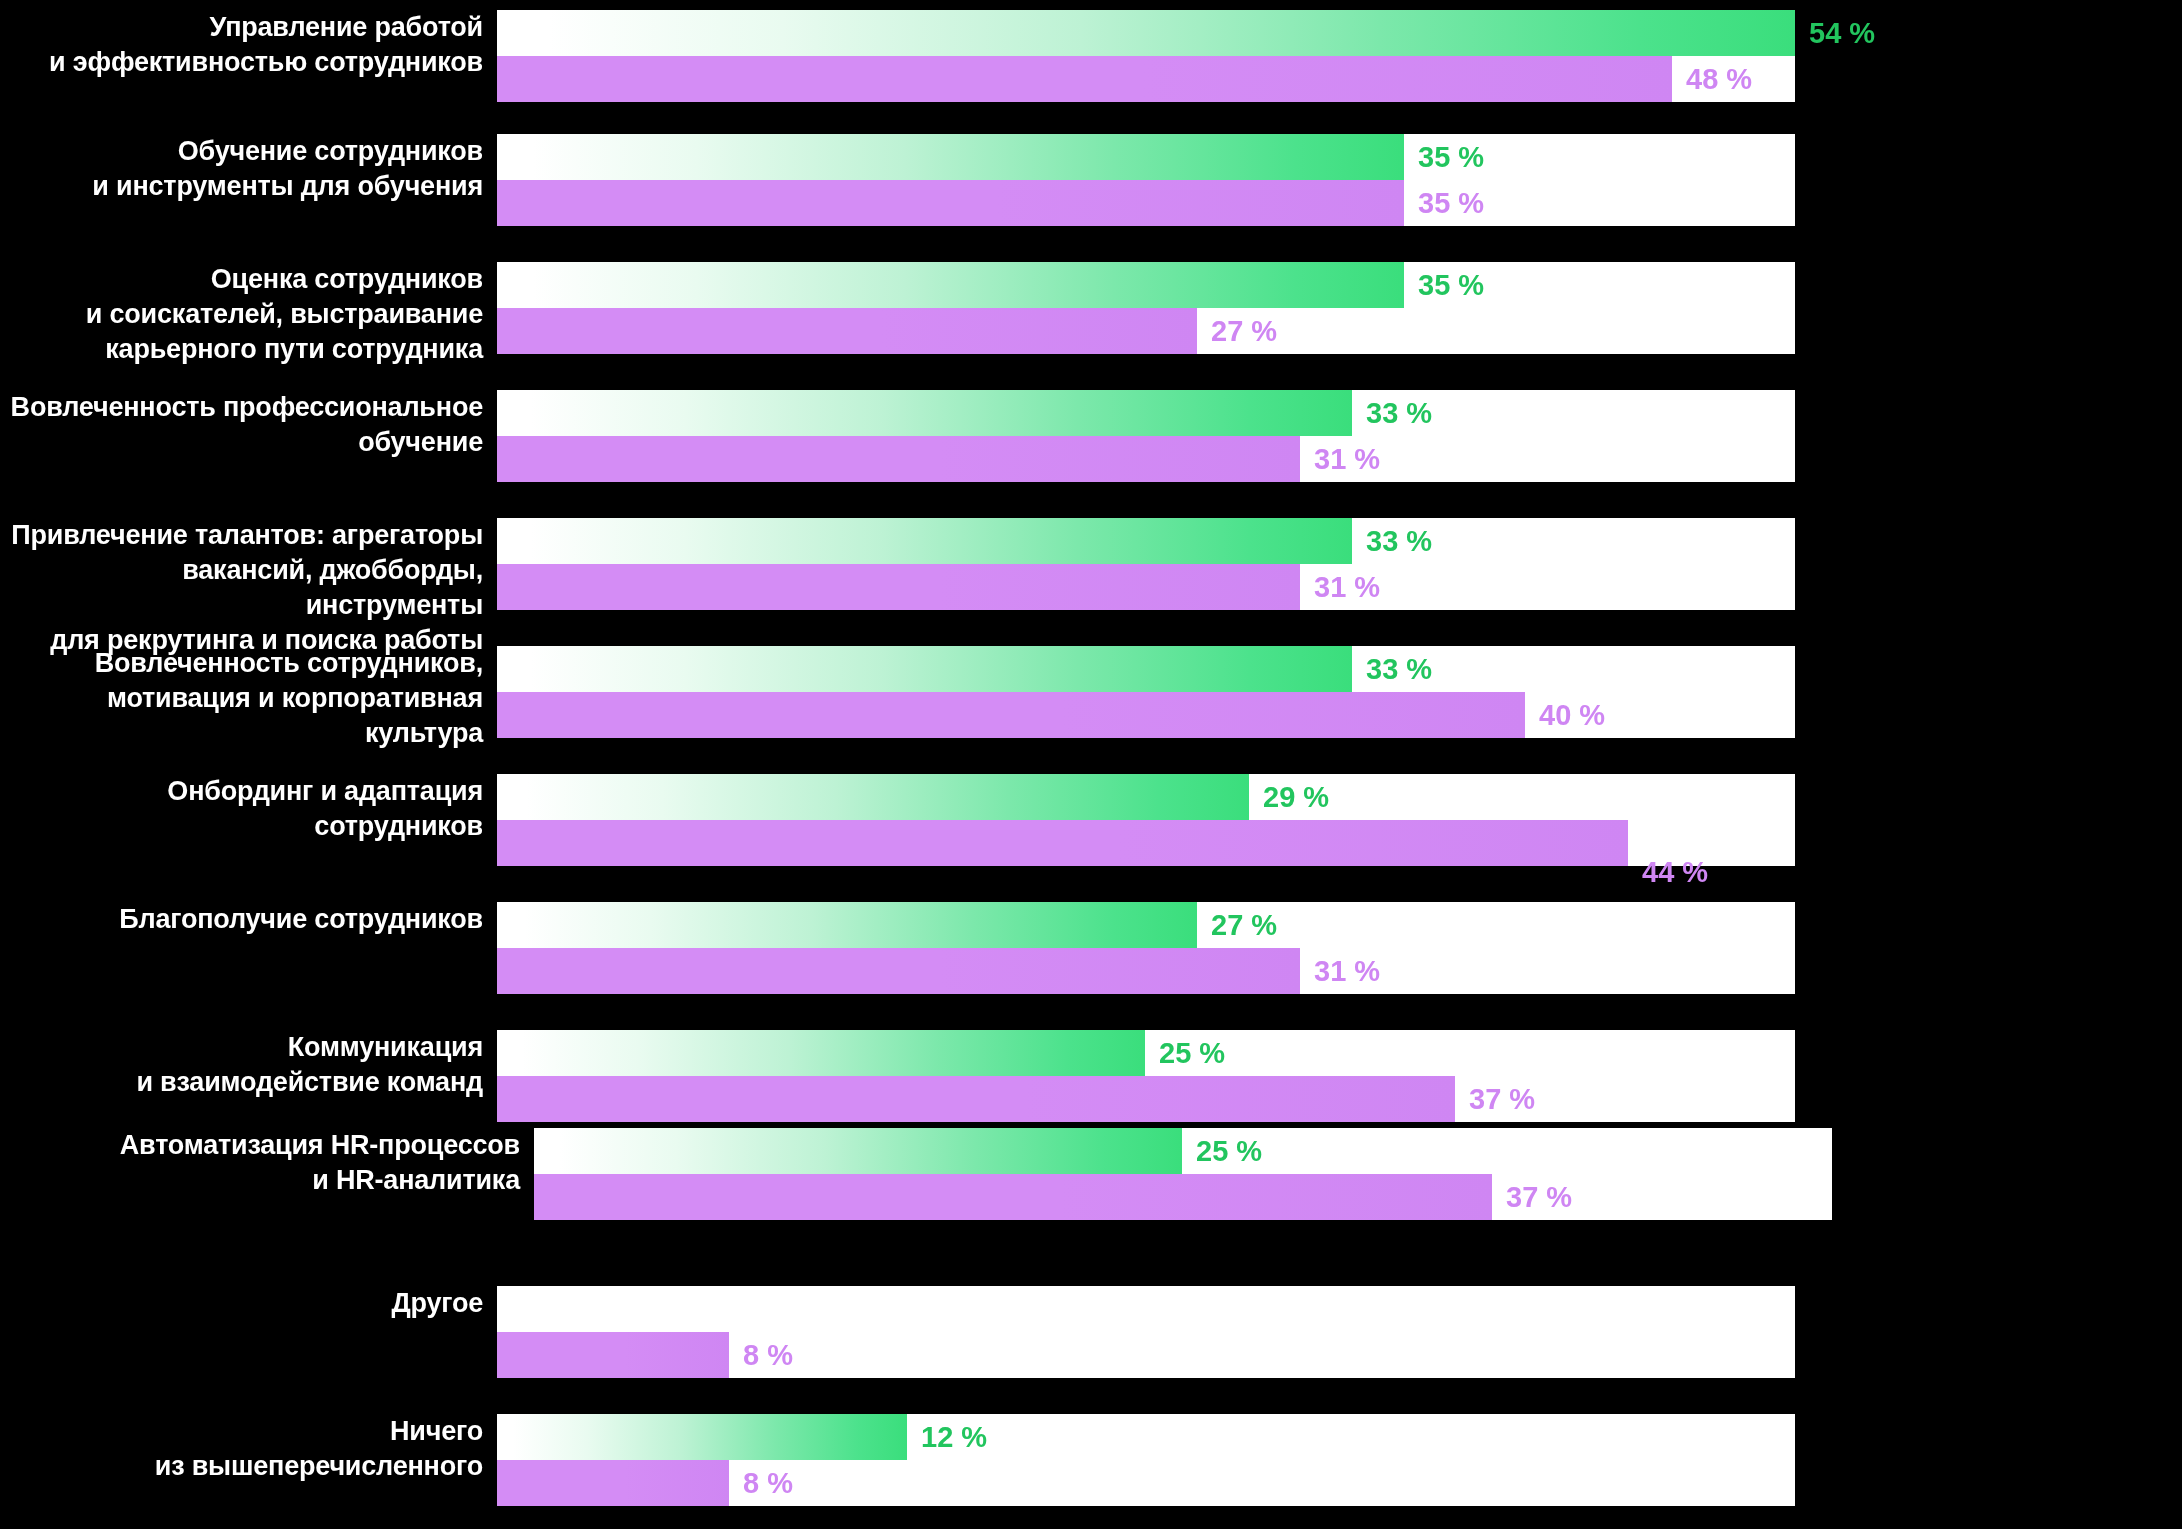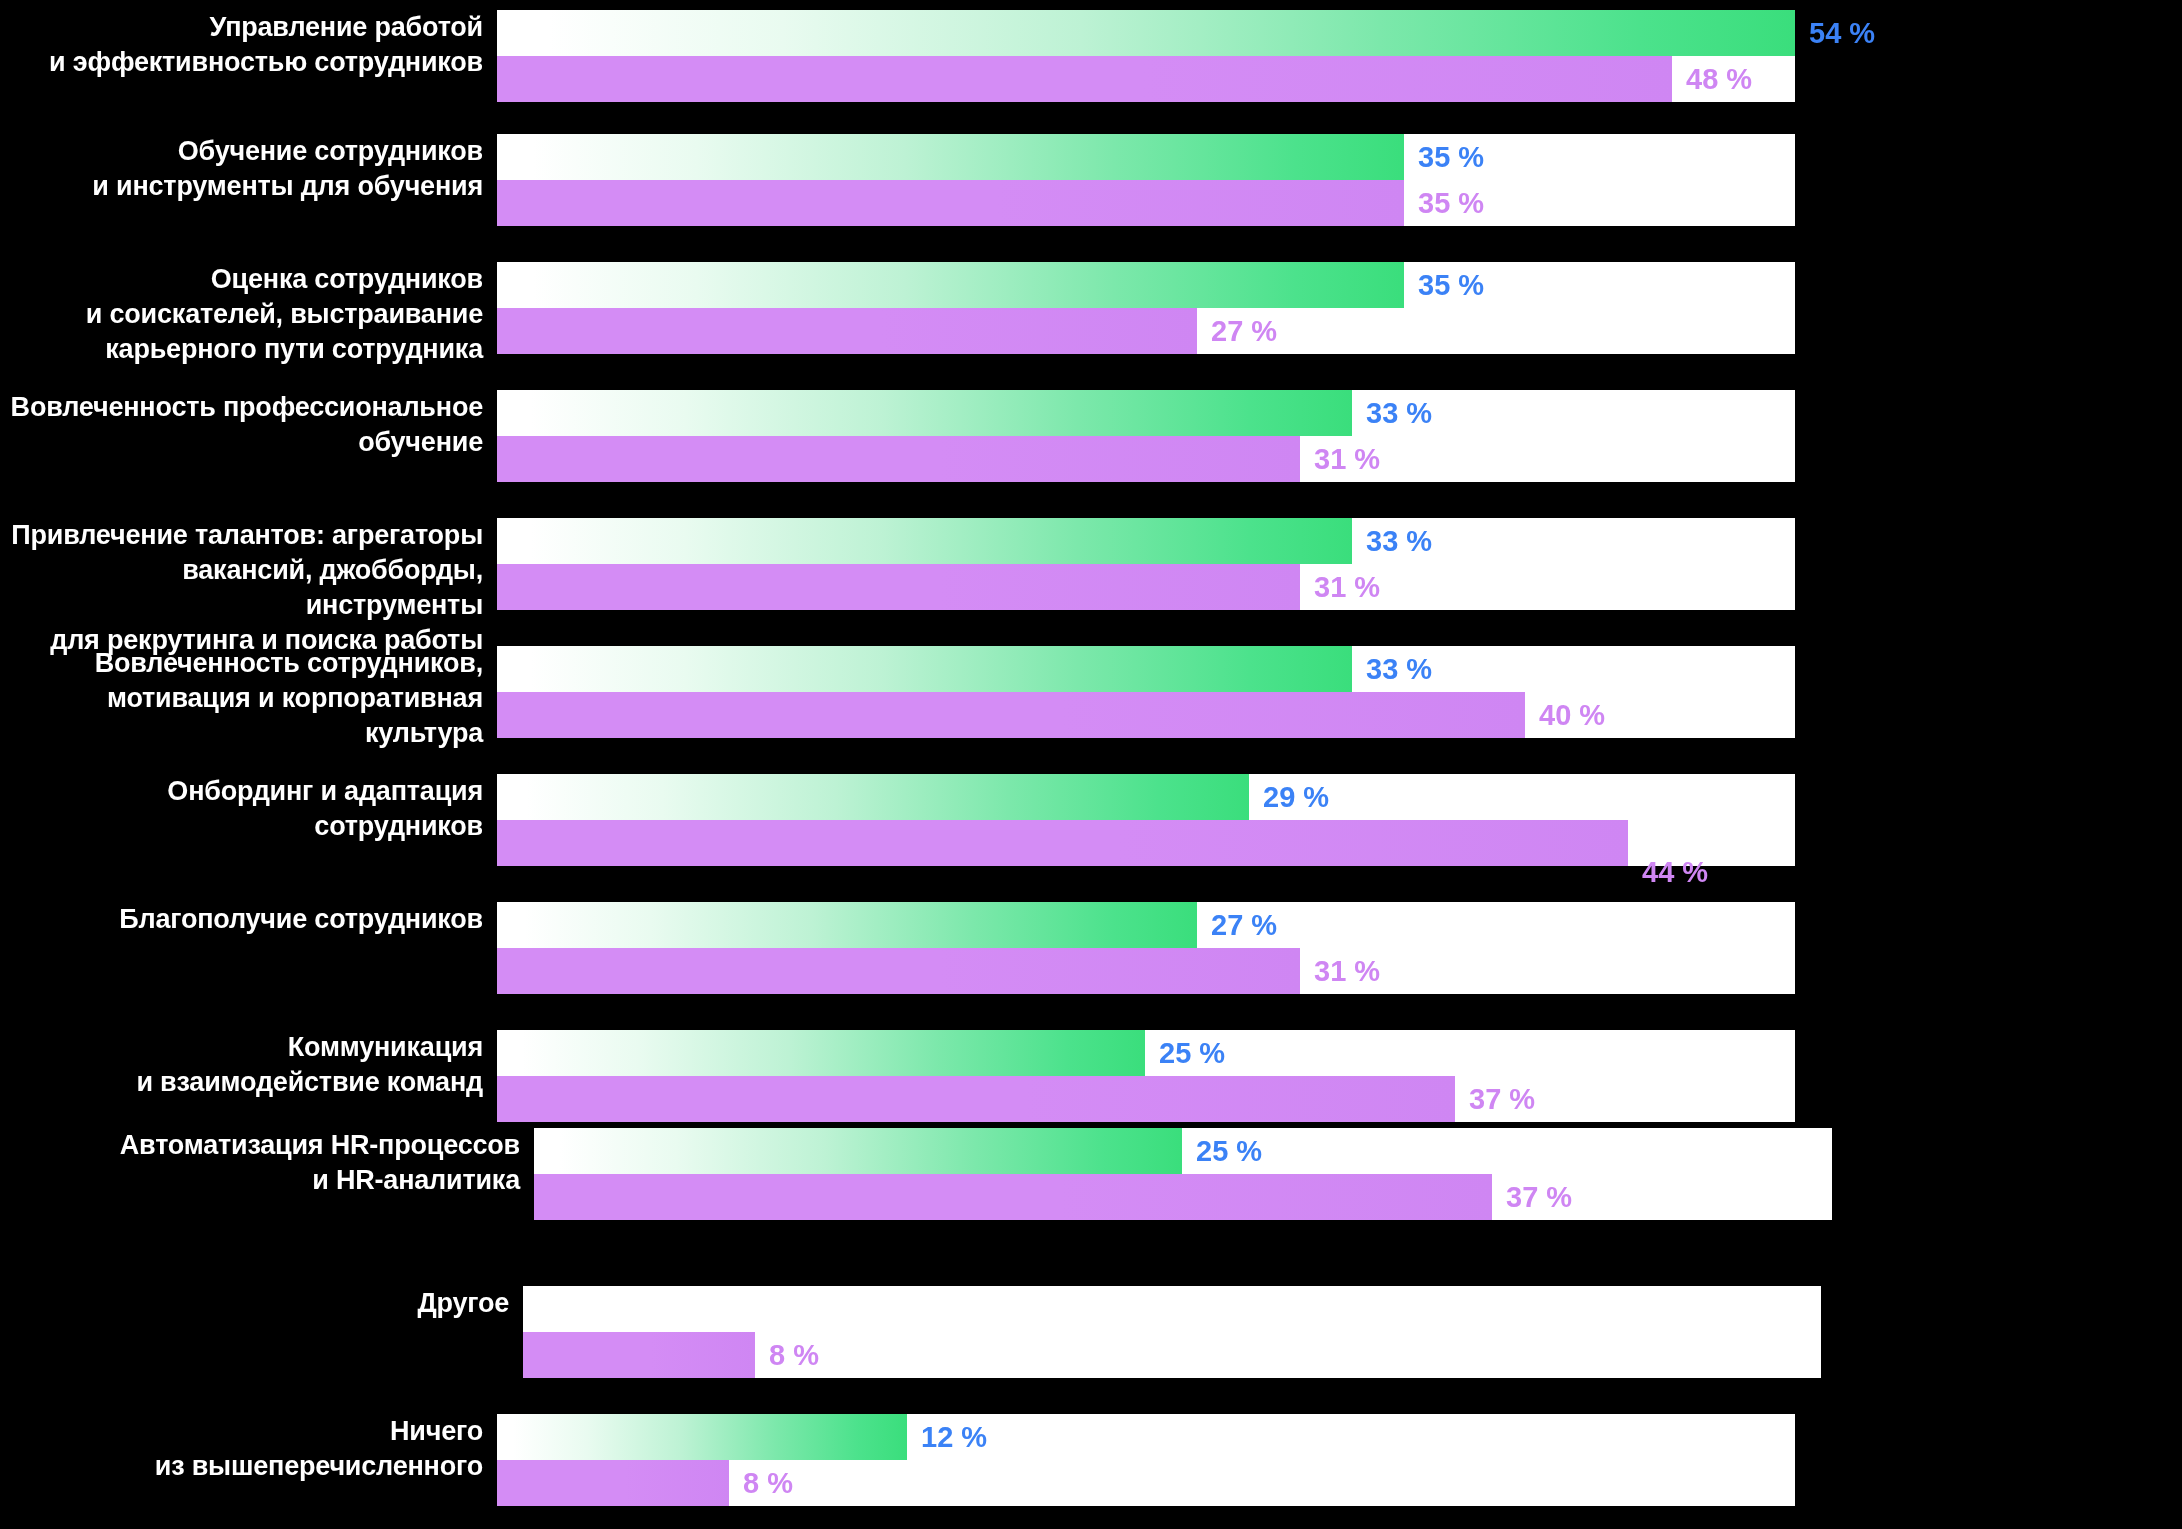--- a/index.html
+++ b/index.html
@@ -63,21 +63,21 @@
     background: linear-gradient(to right, #d48cf5 0%, #d48cf5 55%, #cf86f3 100%);
   }
   .val {
     position: absolute;
     font-size: 29px;
     font-weight: 700;
     line-height: 46px;
     white-space: nowrap;
     letter-spacing: 0px;
   }
-  .val.green { top: 0; color: #3b82f6; }
+  .val.green { top: 0; color: #22c55e; }
   .val.purple { top: 46px; color: #cf86f3; }
 </style>
 </head>
 <body>
 
 <div id="chart">
     <div class="row" style="top: 10px;">
       <div class="cat-label">Управление работой
 и эффективностью сотрудников</div>
       <div class="bars-wrap">
@@ -181,21 +181,21 @@
       <div class="cat-label">Автоматизация HR-процессов
 и HR-аналитика</div>
       <div class="bars-wrap">
         <div class="panel"></div>
         <div class="bar green" style="width: 648px;"></div>
         <div class="val green" style="left: 662px;">25 %</div>
         <div class="bar purple" style="width: 958px;"></div>
         <div class="val purple" style="left: 972px;">37 %</div>
       </div>
     </div>
-    <div class="row" style="top: 1286px; padding-left: 26px;">
+    <div class="row" style="top: 1286px;">
       <div class="cat-label">Другое</div>
       <div class="bars-wrap">
         <div class="panel"></div>
         <div class="bar purple" style="width: 232px;"></div>
         <div class="val purple" style="left: 246px;">8 %</div>
       </div>
     </div>
     <div class="row" style="top: 1414px;">
       <div class="cat-label">Ничего
 из вышеперечисленного</div>

